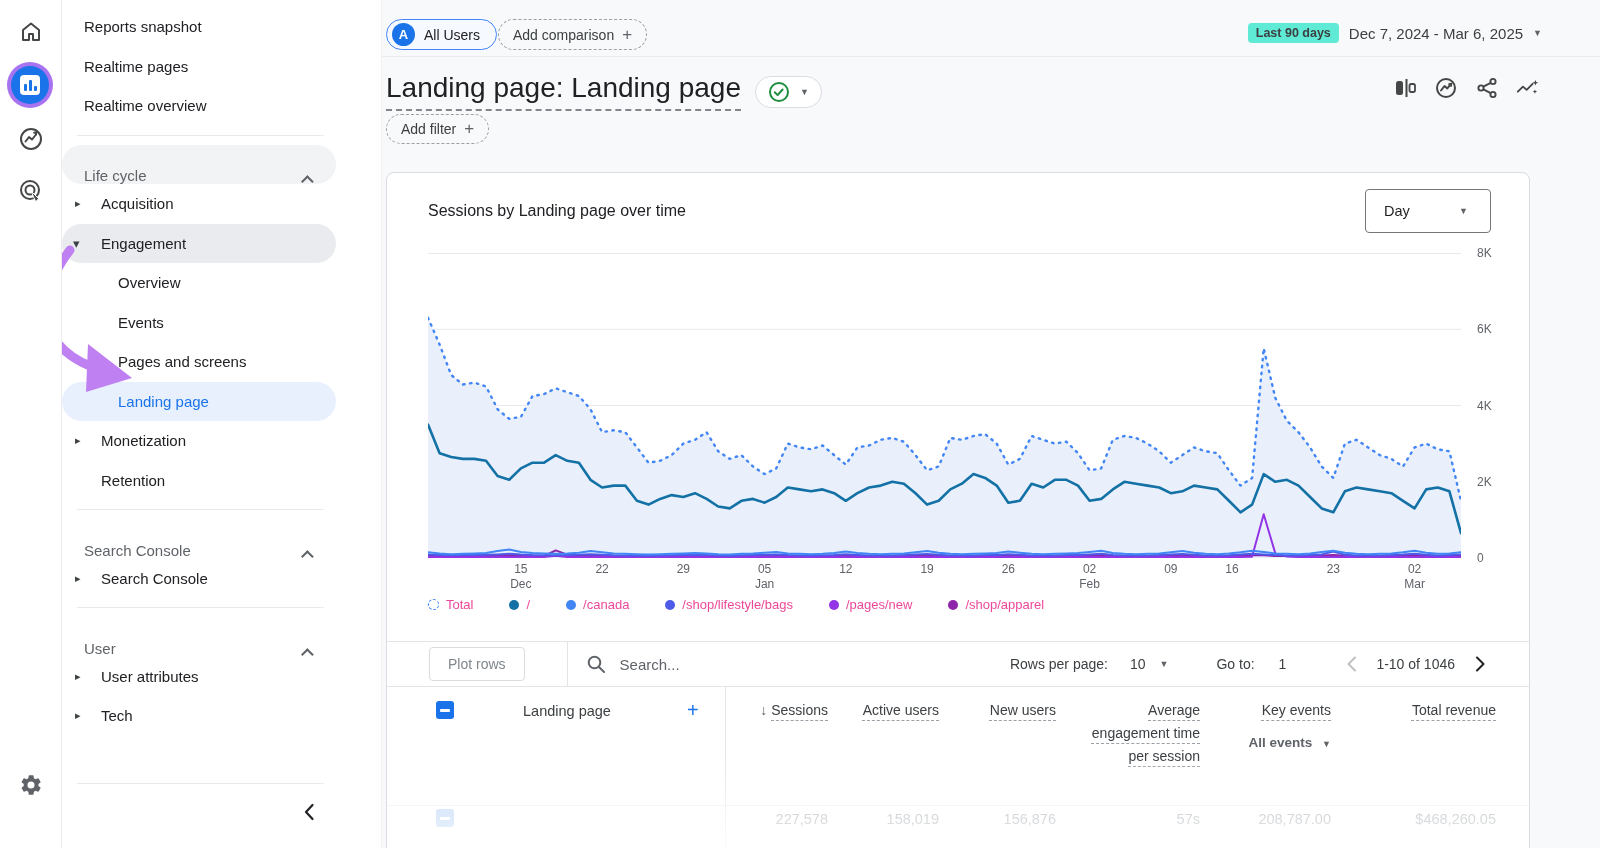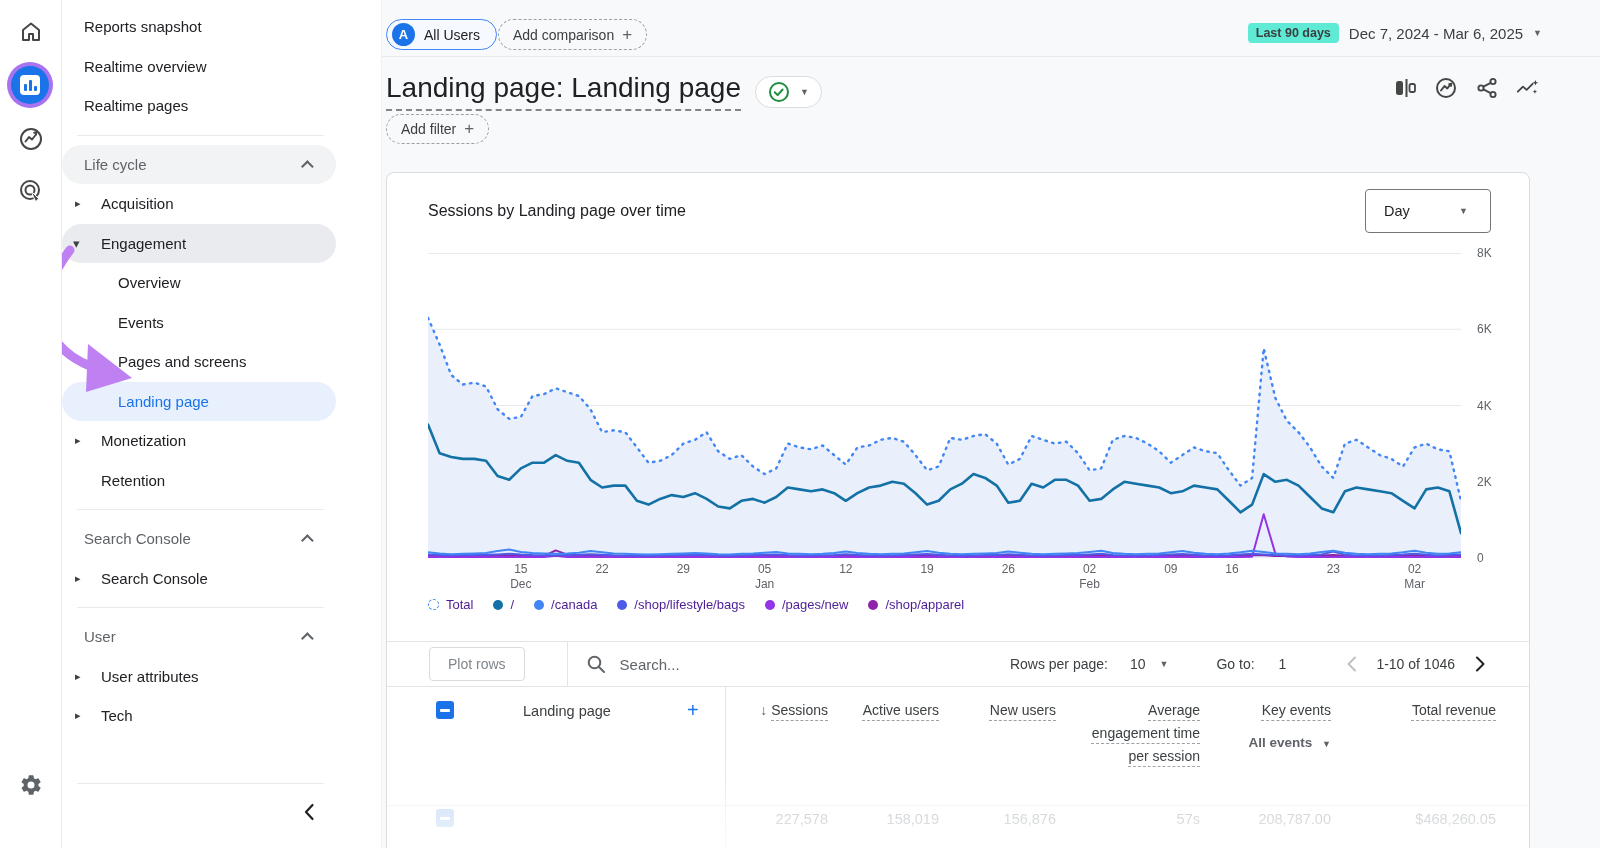--- a/index.html
+++ b/index.html
@@ -23,21 +23,21 @@
   
   .sidebar { position:absolute; left:62px; top:0; width:320px; height:848px; background:#fff;
     border-right:1px solid #f0f1f2; z-index:4; padding-top:7px; }
   .side-row { position:relative; height:39.5px; display:flex; align-items:center;
     font-size:15px; color:#202124; font-weight:500; cursor:pointer; border-radius:20px;
     margin-right:45px; }
   .side-row .lbl { white-space:nowrap; }
   .side-row.ind0 { padding-left:22px; }
   .side-row.ind1 { padding-left:39px; }
   .side-row.ind2 { padding-left:56px; }
-  .side-row.header { color:#5f6368; font-weight:500; padding-left:22px; }
+  .side-row.header { color:#5f6368; font-weight:500; padding-left:22px;align-items:flex-end; }
   .side-row .tri { position:absolute; left:13px; font-size:11px; color:#3c4043; }
   .side-row .chev { position:absolute; right:22px; width:9px; height:9px;
     border-left:2px solid #5f6368; border-top:2px solid #5f6368; transform:rotate(45deg) translateY(3px); }
   .side-row.pill-gray  { background:#f1f3f4; }
   .side-row.pill-gray2 { background:#e9ebee; }
   .side-row.pill-blue  { background:#e8f0fe; }
   .side-row.pill-blue .lbl { color:#1a73e8; }
   .side-div { height:1px; background:#e8eaed; margin:9px 57px 9px 15px; }
   .side-collapse { position:absolute; left:233px; bottom:22px; width:28px; height:28px;
     display:flex; align-items:center; justify-content:center; cursor:pointer; }
@@ -80,21 +80,21 @@
     border:1px solid #dadce0; border-radius:8px; overflow:hidden; }
   .card-header { position:absolute; left:41px; top:29px; font-size:16px; color:#202124; }
   .day-select { position:absolute; right:38px; top:16px; width:126px; height:44px; border:1px solid #747775;
     border-radius:4px; display:flex; align-items:center; justify-content:space-between; padding:0 22px 0 18px;
     font-size:14.5px; color:#1f1f1f; cursor:pointer; background:#fff; }
 
   .plot { position:absolute; left:41px; top:80px; width:1033px; height:305px; }
   .ylab { position:absolute; font-size:12px; color:#5f6368; left:1090px; width:30px; }
   .xlab { position:absolute; top:389px; font-size:12px; color:#5f6368; text-align:center; width:44px; line-height:15px; }
 
-  .legend { position:absolute; left:41px; top:424px; display:flex; gap:20px; align-items:center; font-size:13px; color:#4c1d95; }
+  .legend { position:absolute; left:41px; top:424px; display:flex; gap:36px; align-items:center; font-size:13px; color:#ec4899; }
   .legend .li { display:flex; align-items:center; gap:7px; }
   .dot { width:10px; height:10px; border-radius:50%; }
   .dot.dashed { background:#fff; border:1.8px dashed #4285f4; width:11px; height:11px; }
 
   .tbl-toolbar { position:absolute; left:0; top:468px; width:1144px; height:46px;
     border-top:1px solid #e3e4e6; border-bottom:1px solid #e3e4e6; display:flex; align-items:center; }
   .plot-rows-btn { margin-left:42px; border:1px solid #dadce0; border-radius:4px; background:#fff;
     color:#80868b; font-size:14px; padding:8px 18px; cursor:pointer; font-family:inherit; }
   .toolbar-vdiv { width:1px; height:46px; background:#e3e4e6; margin-left:42px; }
   .search-box { display:flex; align-items:center; gap:14px; margin-left:18px; flex:0 0 auto; }
@@ -169,24 +169,24 @@
       </svg>
     </div>
   </aside>
 
   <nav class="sidebar">
     <div id="sidebar-items">
         <div class="side-row ind0">
           <span class="lbl">Reports snapshot</span>
         </div>
         <div class="side-row ind0">
+          <span class="lbl">Realtime pages</span>
+        </div>
+        <div class="side-row ind0">
           <span class="lbl">Realtime overview</span>
-        </div>
-        <div class="side-row ind0">
-          <span class="lbl">Realtime pages</span>
         </div>
         <div class="side-div"></div>
         <div class="side-row header pill-gray">
           <span class="lbl">Life cycle</span>
           <span class="chev"></span>
         </div>
         <div class="side-row ind1">
           <span class="tri">▸</span>
           <span class="lbl">Acquisition</span>
         </div>

